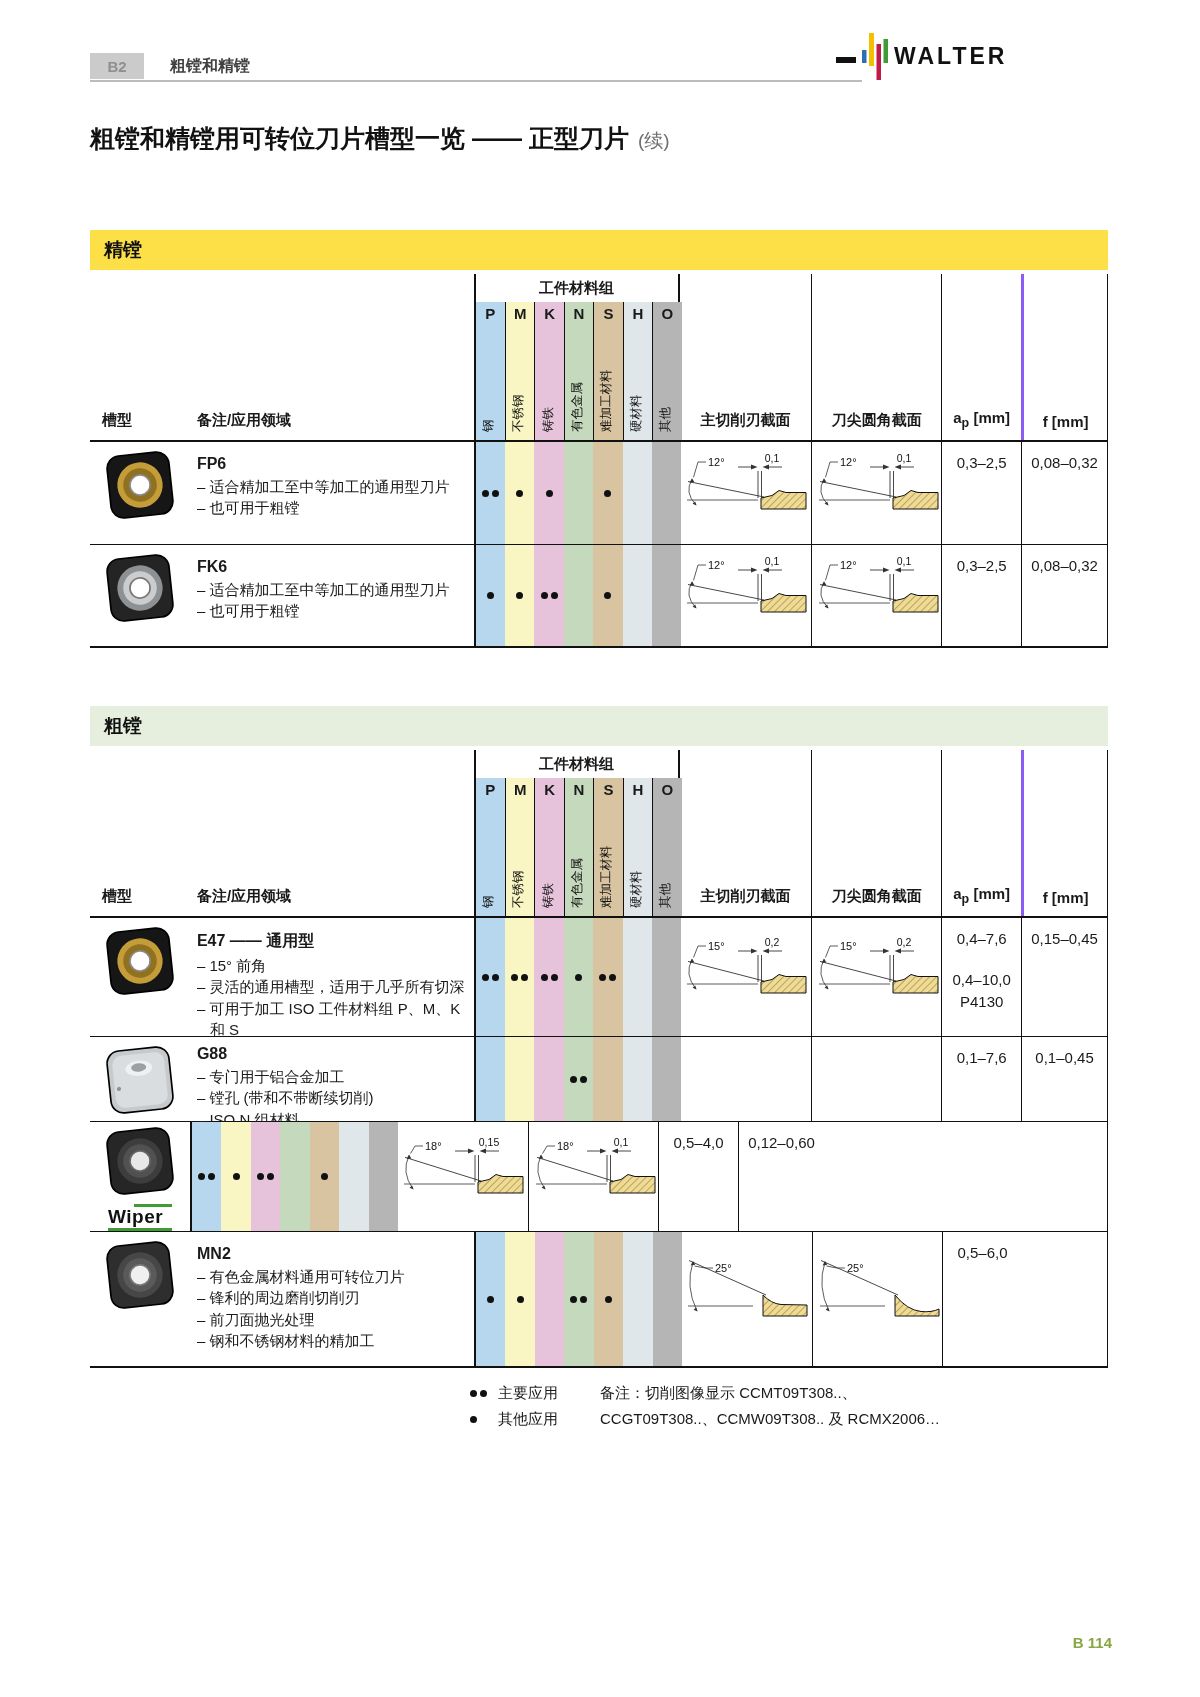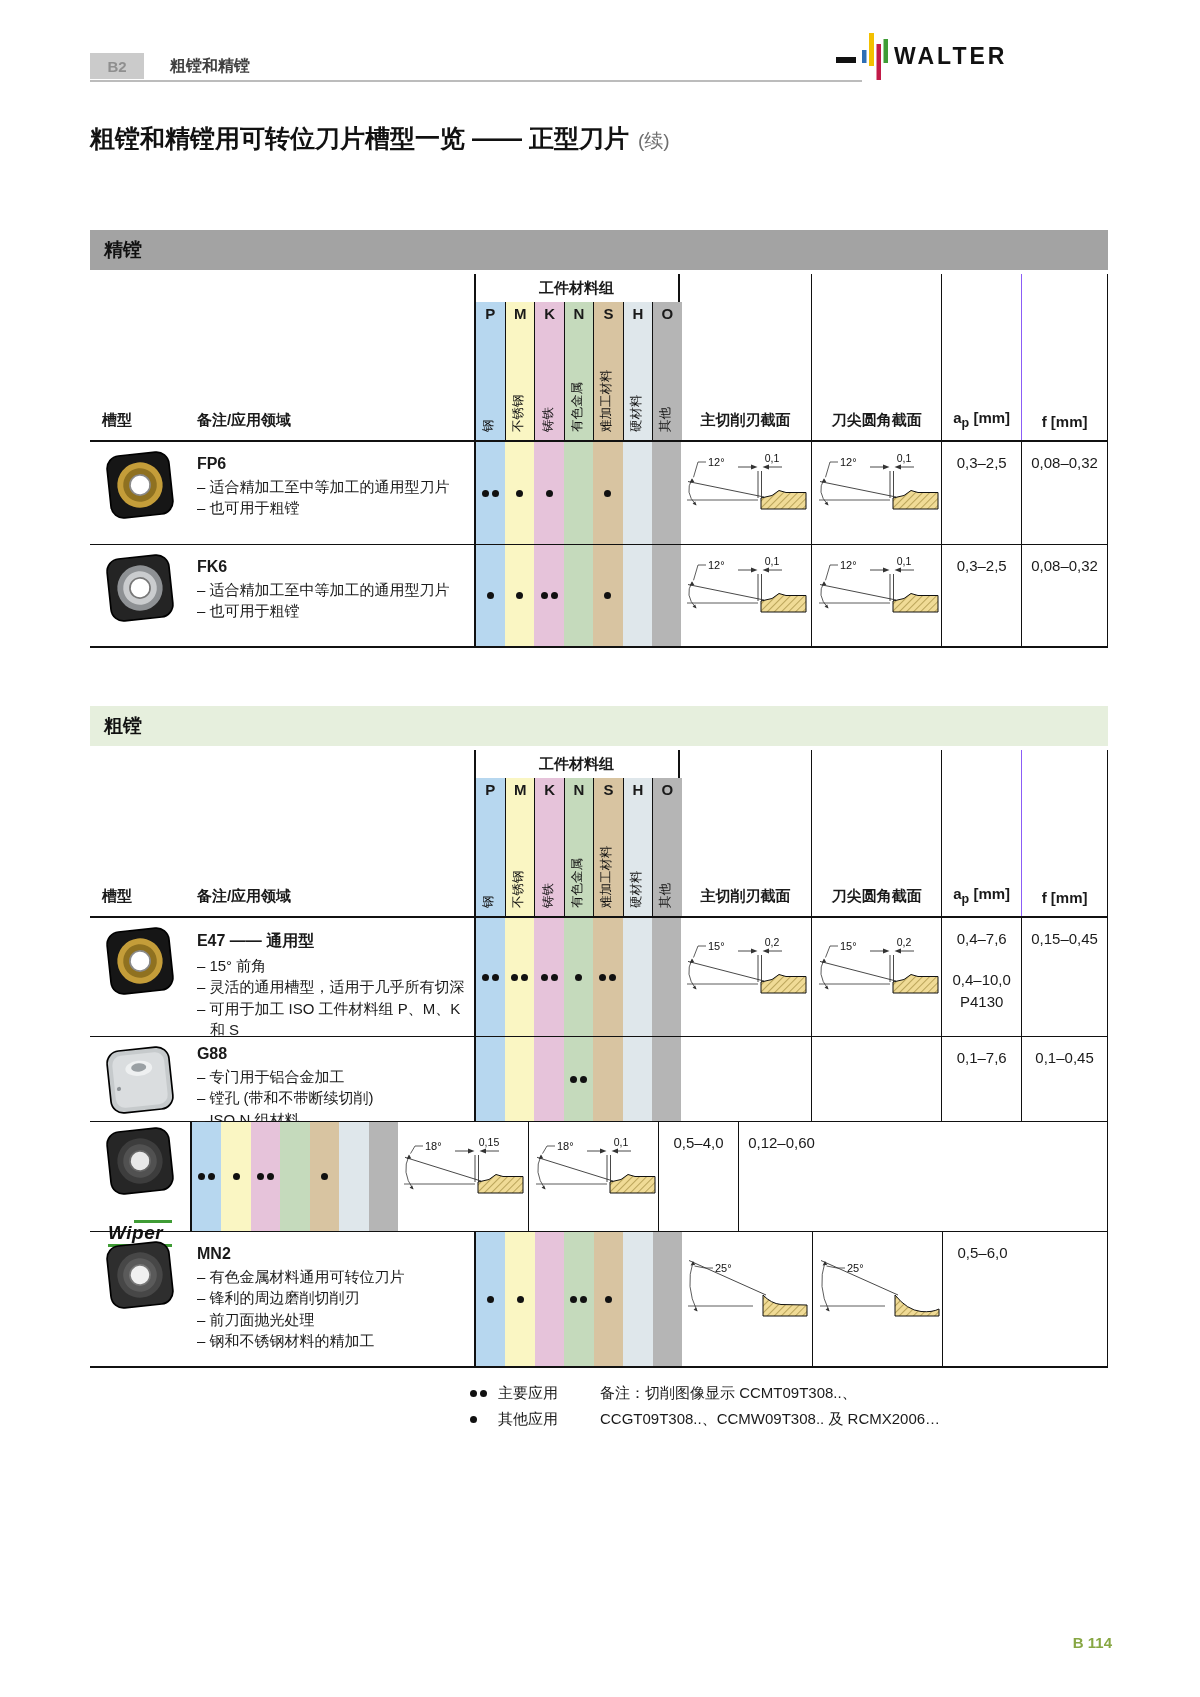--- a/index.html
+++ b/index.html
@@ -38,39 +38,39 @@
   .h-mat{width:calc(206px / 7);flex:0 0 auto;display:flex;flex-direction:column;}
   .h-mat + .h-mat{border-left:1px solid #111;}
   .h-mat-letter{height:22px;display:flex;align-items:center;justify-content:center;
     font-size:15px;font-weight:bold;}
   .h-mat-zone{flex:1;position:relative;}
   .vlabel{position:absolute;left:50%;bottom:8px;margin-left:7px;transform-origin:0 100%;
     transform:rotate(-90deg);white-space:nowrap;font-size:12.5px;color:#111;}
   .h-main{width:132px;}
   .h-corner{width:130px;border-left:1px solid #111;}
   .h-ap{width:80px;border-left:1px solid #111;}
-  .h-f{width:86px;border-left:1px solid #8b5cf6;}
+  .h-f{width:86px;border-left:3px solid #8b5cf6;}
   .bh-bottom{display:flex;align-items:flex-end;justify-content:center;padding-bottom:10px;}
 
   .trow{display:flex;}
   .trow + .trow{border-top:1px solid #111;}
   .b-geo{width:100px;display:flex;flex-direction:column;align-items:center;padding-top:6px;}
   .b-rem{width:284px;padding:13px 6px 0 7px;}
   .rname{font-size:16px;font-weight:bold;margin-bottom:3px;}
   .bullet{font-size:15px;line-height:1.42;padding-left:13px;text-indent:-13px;}
   .b-mats{width:206px;border-left:2px solid #111;border-right:2px solid #111;display:flex;}
   .b-mat{width:calc(206px / 7);flex:0 0 auto;display:flex;align-items:center;justify-content:center;}
   .dot{width:7px;height:7px;border-radius:50%;background:#111;display:inline-block;margin:0 1.5px;flex:0 0 auto;}
   .b-main{width:132px;display:flex;align-items:center;justify-content:center;}
   .b-corner{width:130px;border-left:1px solid #111;display:flex;align-items:center;justify-content:center;}
   .b-ap{width:80px;border-left:1px solid #111;text-align:center;padding-top:12px;font-size:15px;}
   .b-f{width:86px;border-left:1px solid #111;text-align:center;padding-top:12px;font-size:15px;}
   .ap-extra{margin-top:22px;line-height:1.45;}
 
-  .wiper{width:64px;margin-top:18px;font-style:italic;}
+  .wiper{width:64px;margin-top:2px;}
   .wiper-top{height:3px;margin-left:26px;}
   .wiper-bot{height:3px;margin-top:1px;}
   .wiper-text{font-size:19px;font-weight:bold;color:#111;line-height:1.05;letter-spacing:0.5px;}
 
   
   #legend{position:absolute;left:468px;top:1380px;font-size:15px;}
   .lrow{display:flex;align-items:center;height:26px;}
   .ldots{width:30px;display:flex;align-items:center;}
   #note{position:absolute;left:600px;top:1380px;width:508px;text-align:left;font-size:15px;line-height:26px;}
   #pageno{position:absolute;right:88px;top:1634px;font-size:15px;font-weight:bold;}
@@ -92,21 +92,21 @@
     <rect x="47.5" y="9" width="4.5" height="24" fill="#3f9c35"></rect>
     <text x="58" y="34" font-size="23" font-weight="bold" letter-spacing="3" fill="#111" font-family="Liberation Sans, sans-serif">WALTER</text>
   </svg>
 </div>
 
 <div id="title">
   <span class="tmain">粗镗和精镗用可转位刀片槽型一览 —— 正型刀片</span>
   <span class="tsuf">(续)</span>
 </div>
 
-<div class="banner" style="top: 230px; background: #a3a3a3;">
+<div class="banner" style="top: 230px; background: #fde047;">
   <span>精镗</span>
 </div>
 
 <div class="stable" style="top:274px">
   <div class="thead">
     <div class="h-geo">
         <span class="bh">槽型</span>
       </div>
     <div class="h-rem">
         <span class="bh">备注/应用领域</span>

